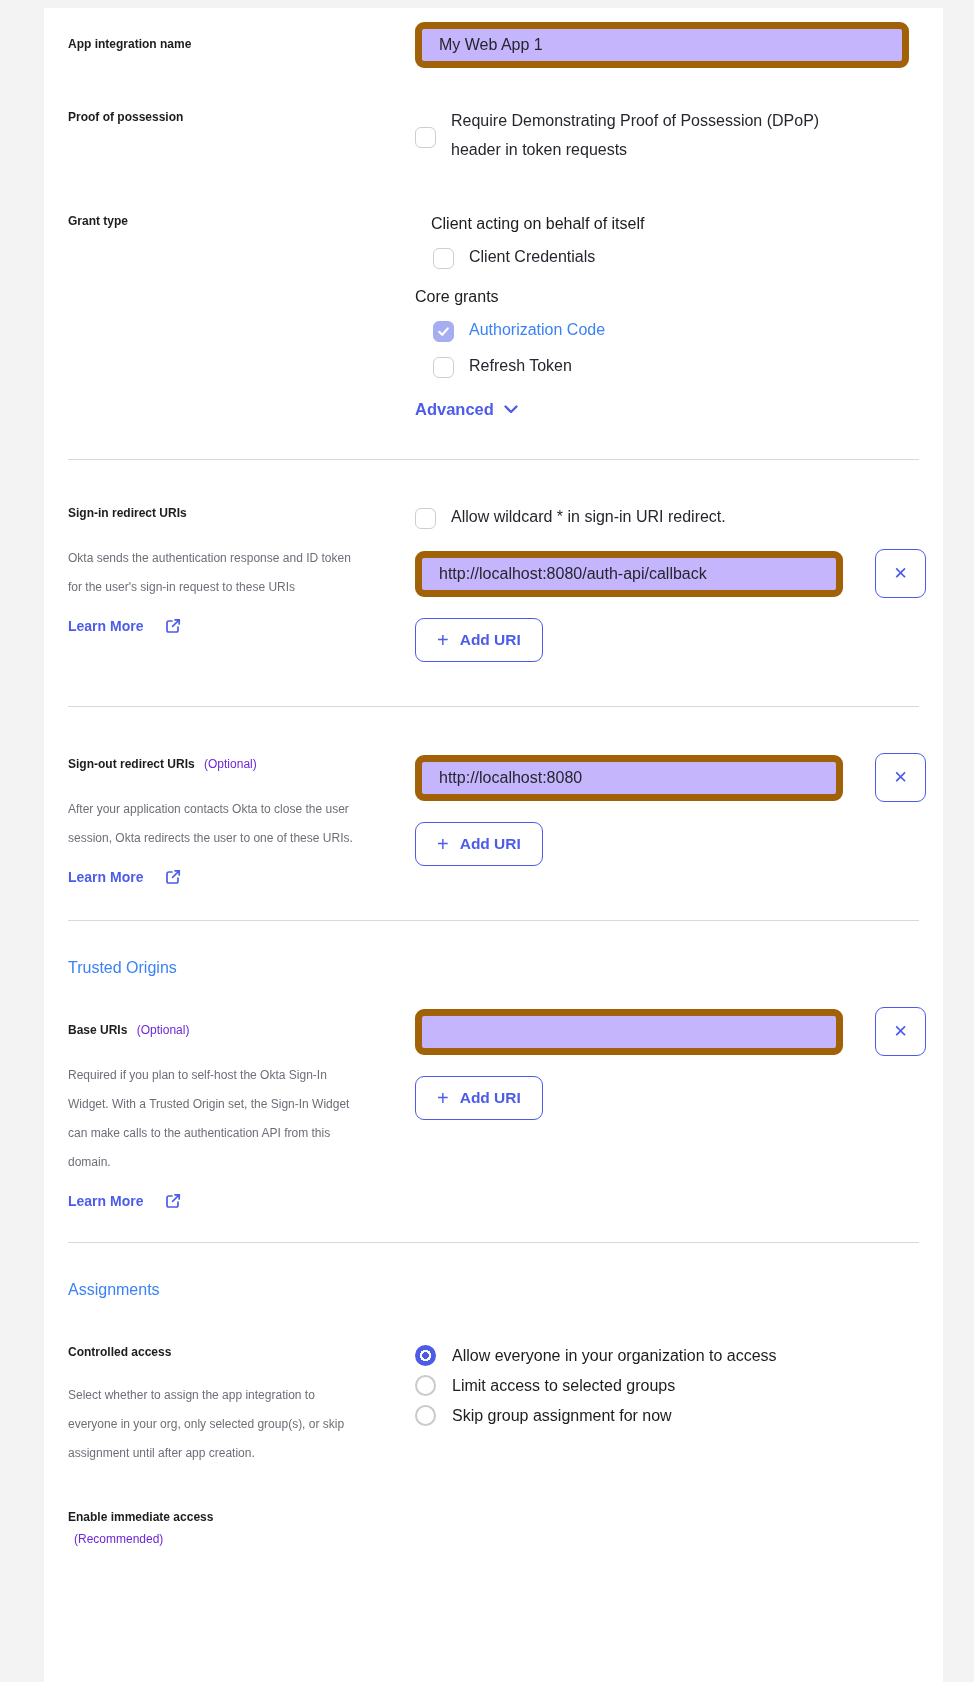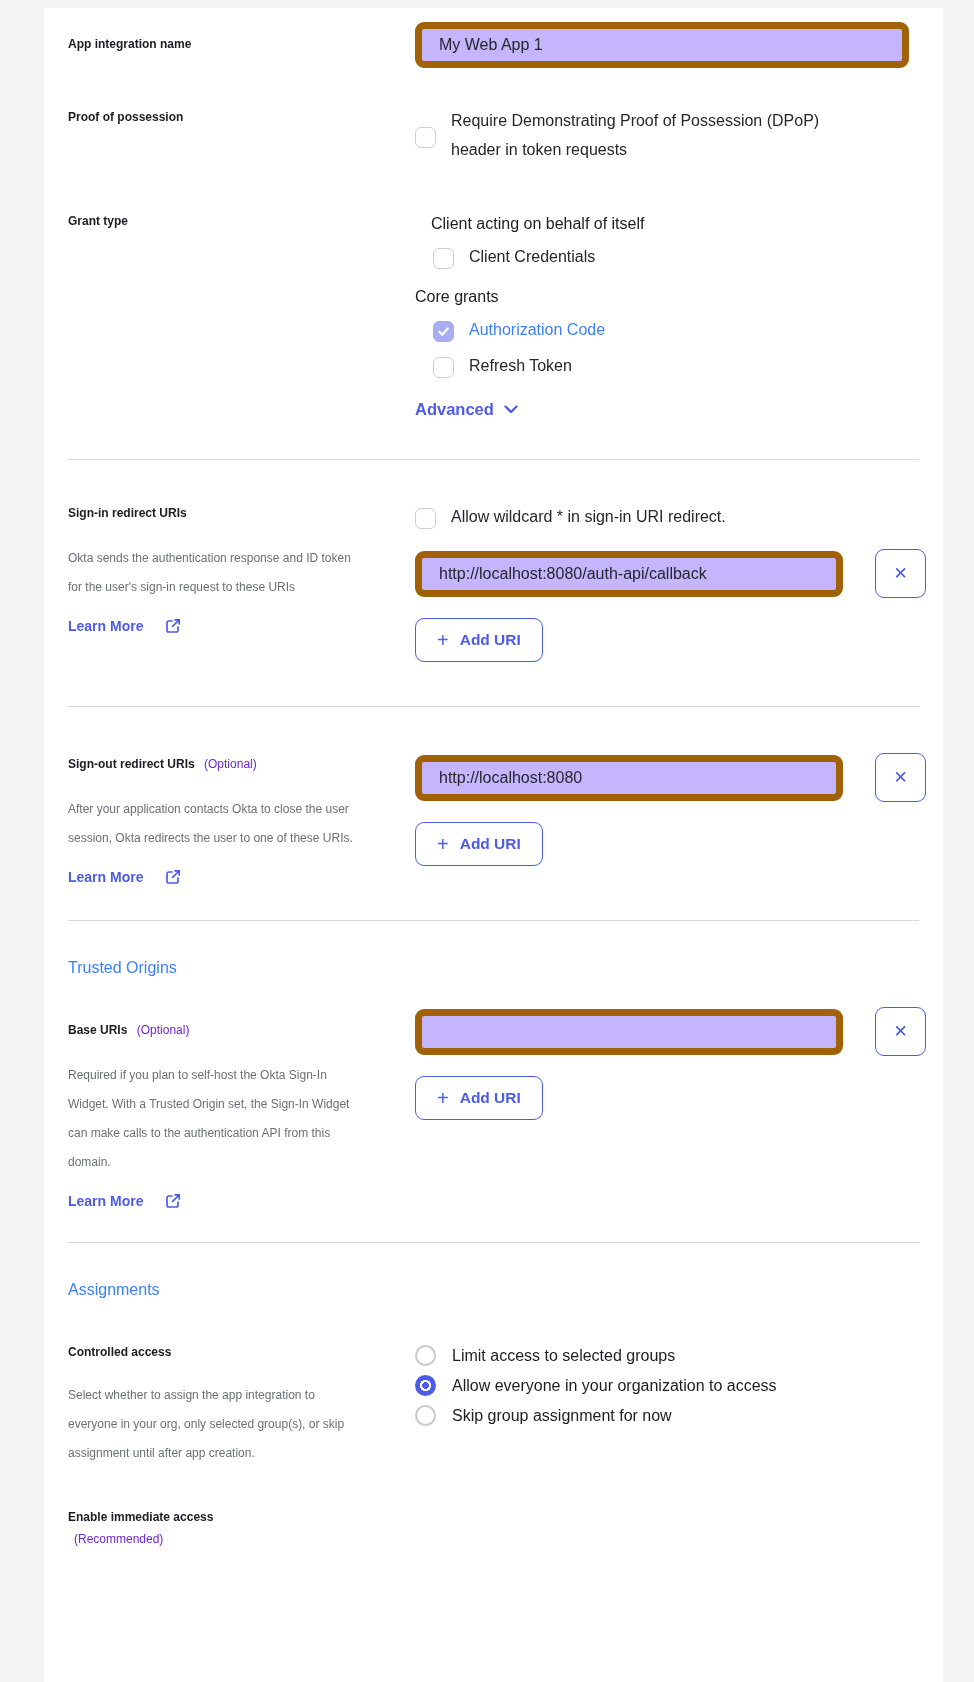--- a/index.html
+++ b/index.html
@@ -249,26 +249,26 @@
 
   <div class="section-heading">Assignments</div>
 
   <div class="row row-controlled">
     <div class="left-col">
       <div class="label">Controlled access</div>
       <p class="desc" style="margin-top:18px;">Select whether to assign the app integration to everyone in your org, only selected group(s), or skip assignment until after app creation.</p>
     </div>
     <div>
       <div class="radio-row">
+        <span class="radio selected"></span>
+        <span>Allow everyone in your organization to access</span>
+      </div>
+      <div class="radio-row">
         <span class="radio"></span>
         <span>Limit access to selected groups</span>
-      </div>
-      <div class="radio-row">
-        <span class="radio selected"></span>
-        <span>Allow everyone in your organization to access</span>
       </div>
       <div class="radio-row">
         <span class="radio"></span>
         <span>Skip group assignment for now</span>
       </div>
     </div>
   </div>
 
   <div class="row row-immediate">
     <div class="label imm-label">

